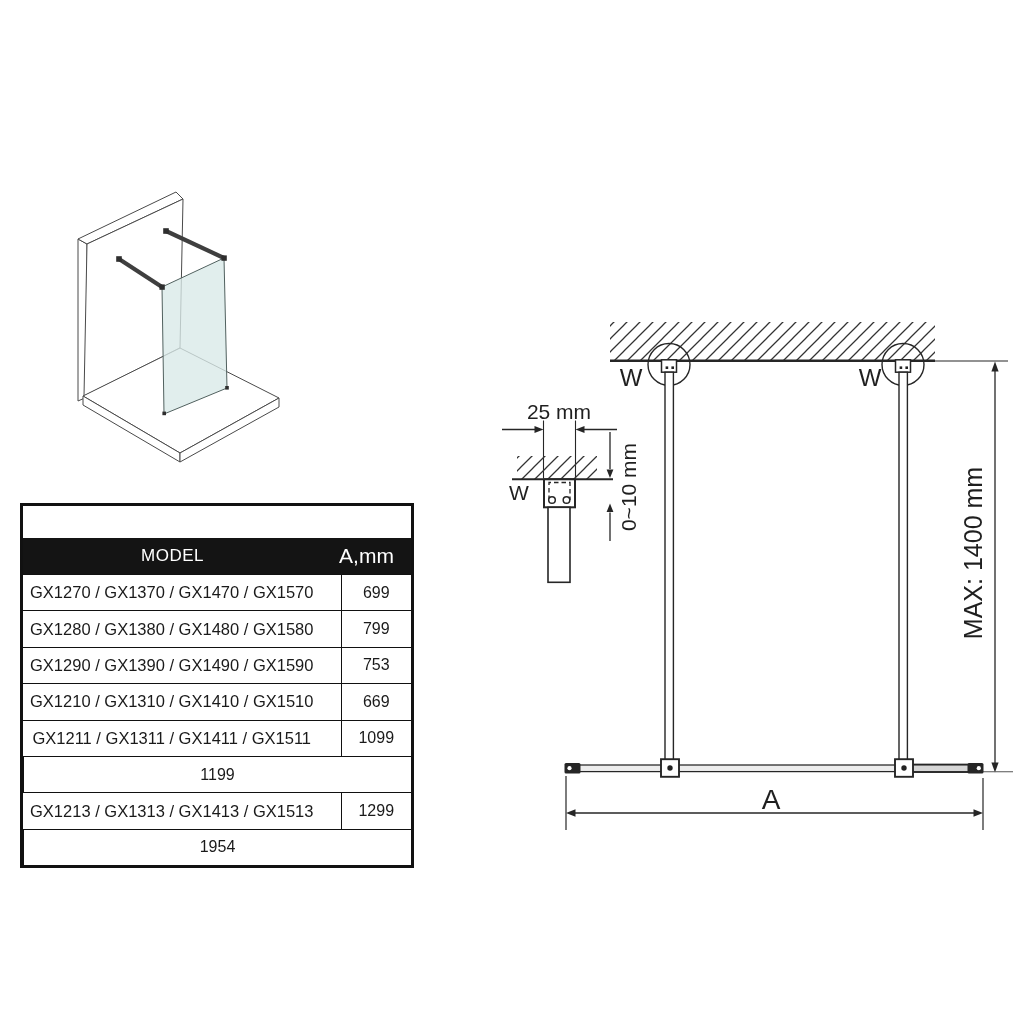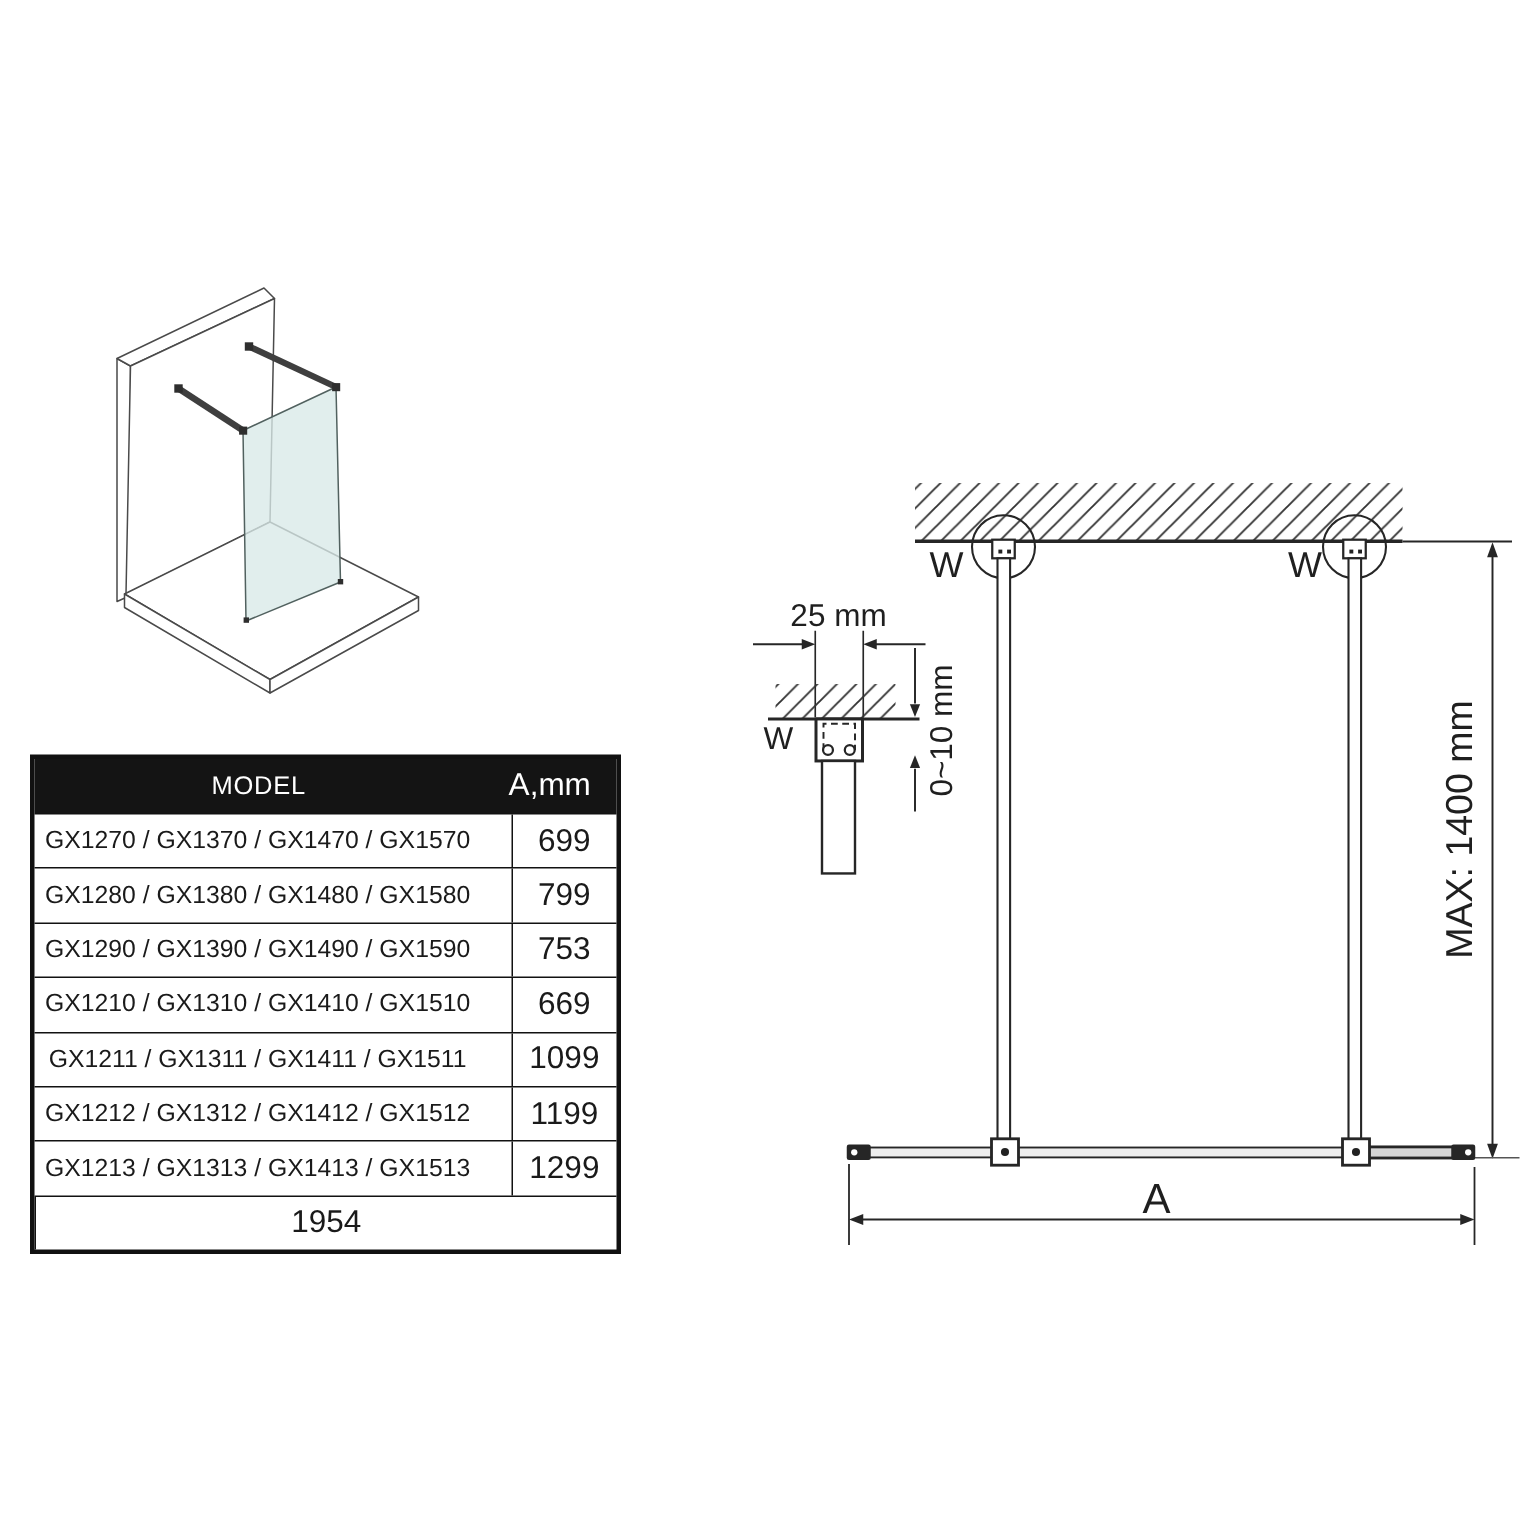--- a/index.html
+++ b/index.html
@@ -4,28 +4,28 @@
 <style>
   html,body{margin:0;padding:0;background:#ffffff;}
   #canvas{position:relative;width:1024px;height:1024px;background:#ffffff;overflow:hidden;
           font-family:"Liberation Sans","DejaVu Sans",sans-serif;}
   #drawing-svg{position:absolute;left:0;top:0;}
   svg text{fill:#1f1f1f;}
 
   
   .spec-table{position:absolute;left:20px;top:503px;width:388px;border:3px solid #111;
               background:#fff;color:#1a1a1a;}
-  .spec-head{display:flex;background:#141414;color:#fff;height:36px;align-items:center;}
+  .spec-head{display:flex;background:#141414;color:#fff;height:36px;align-items:center;margin-top:32px;}
   .spec-head .c1{width:299px;text-align:center;font-size:17px;letter-spacing:.5px;}
   .spec-head .c2{flex:1;text-align:center;font-size:21px;}
   .spec-row{display:flex;height:35.4px;border-top:1.6px solid #111;align-items:stretch;gap:20px;}
   .spec-row .c1{width:297.5px;display:flex;align-items:center;justify-content:center;
                 font-size:16.5px;white-space:nowrap;}
   .spec-row .c2{flex:1;border-left:1.6px solid #111;display:flex;align-items:center;
-                justify-content:center;font-size:21px;}
+                justify-content:center;font-size:16px;}
 </style>
 </head>
 <body>
 
 <div id="canvas">
 
   <svg id="drawing-svg" width="1024" height="1024" viewBox="0 0 1024 1024">
     <defs>
       <pattern id="hatch" width="13" height="13" patternUnits="userSpaceOnUse">
         <path d="M0,13 L13,0 M-3,3 L3,-3 M10,16 L16,10" stroke="#333" stroke-width="1.25" fill="none"></path>
@@ -159,21 +159,20 @@
     </div>
     <div class="spec-row">
       <div class="c1">GX1210 / GX1310 / GX1410 / GX1510</div>
       <div class="c2">669</div>
     </div>
     <div class="spec-row">
       <div class="c1">GX1211 / GX1311 / GX1411 / GX1511</div>
       <div class="c2">1099</div>
     </div>
     <div class="spec-row">
-      <div class="c1">GX1212 / GX1312 / GX1412 / GX1512</div>
       <div class="c2">1199</div>
     </div>
     <div class="spec-row">
       <div class="c1">GX1213 / GX1313 / GX1413 / GX1513</div>
       <div class="c2">1299</div>
     </div>
     <div class="spec-row">
       <div class="c2">1954</div>
     </div>
   </div>

